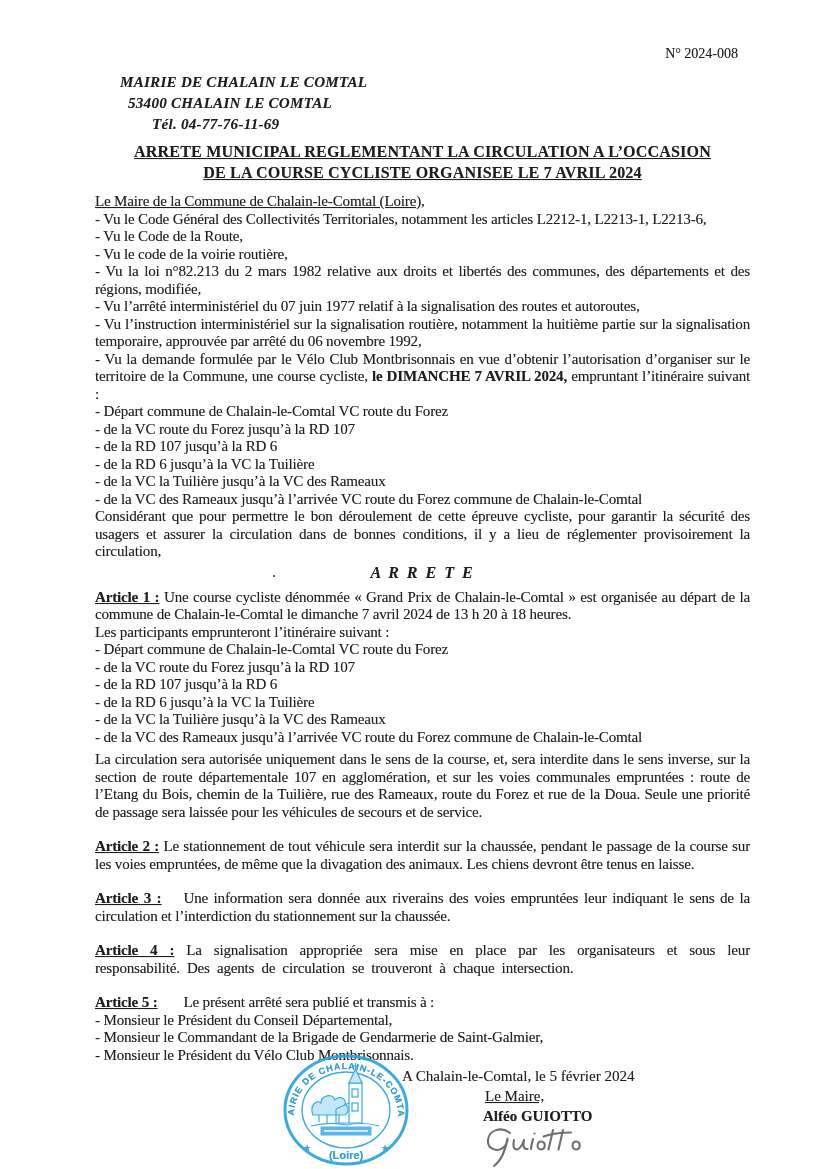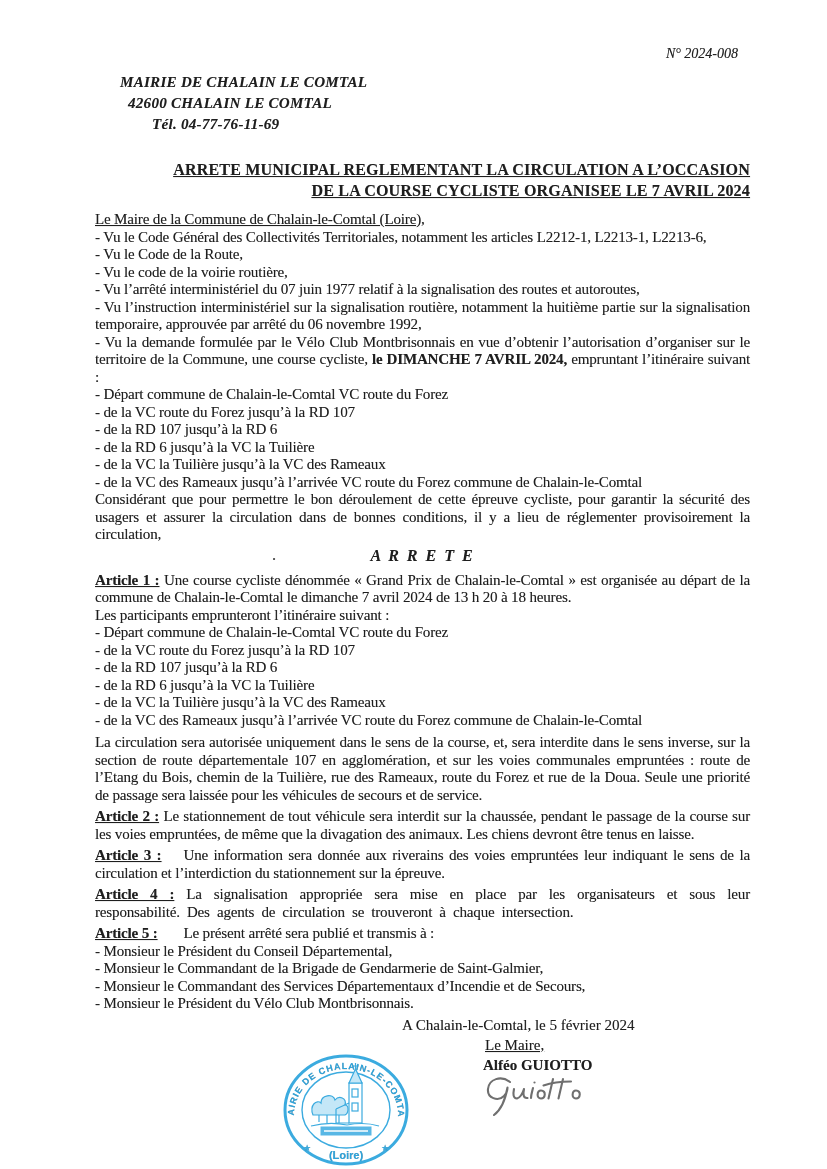--- a/index.html
+++ b/index.html
@@ -11,40 +11,40 @@
     overflow:hidden;
     box-sizing:border-box;
     padding:0 77px 0 95px;
     font-family:"Liberation Serif","DejaVu Serif",serif;
     color:#1e1e1e;
     text-shadow:0.2px 0.2px 0.35px rgba(50,50,50,0.45);
   }
   .page * { box-sizing:border-box; }
   p, div { margin:0; }
 
-  .doc-number { margin-top:46px; text-align:right; font-size:14px; padding-right:12px;font-style:italic; }
+  .doc-number { margin-top:46px; text-align:right; font-size:14px; padding-right:12px; }
 
   .sender { margin-top:10px; margin-left:25px; font-size:15px; font-weight:bold; font-style:italic; line-height:21px; letter-spacing:0.3px; }
   .sender .indent-1 { margin-left:8px; }
   .sender .indent-2 { margin-left:32px; }
 
-  .title { margin-top:24px; text-align:right; font-size:16px; font-weight:bold; line-height:21px; letter-spacing:0.2px; }
+  .title { margin-top:6px; text-align:center; font-size:16px; font-weight:bold; line-height:21px; letter-spacing:0.2px; }
   .u { text-decoration:underline; }
 
   .body { font-size:15px; line-height:17.5px; letter-spacing:-0.15px; }
   .body .para { text-align:justify; }
 
   .opening { margin-top:10px; }
 
   .arrete-row { position:relative; margin-top:2px; text-align:center; font-size:16px; line-height:20px; font-weight:bold; font-style:italic; }
   .arrete-word { letter-spacing:2px; }
   .artifact-dot { position:absolute; left:177px; bottom:1px; font-weight:normal; font-style:normal; color:#444; }
 
   .art-label { font-weight:bold; text-decoration:underline; }
-  .mt-art { margin-top:4px; }
+  .mt-art { margin-top:17px; }
   .mt-art1 { margin-top:6px; }
   .mt-circ { margin-top:5px; }
   .wide { word-spacing:3.5px; }
   .tab-sm { display:inline-block; width:22px; }
   .tab-md { display:inline-block; width:26px; }
 
   .sig-block { margin-top:2px; font-size:15px; line-height:20px; }
   .place-date { margin-left:307px; }
   .role { margin-left:390px; }
   .name { margin-left:388px; font-weight:bold; }
@@ -54,36 +54,37 @@
 </style>
 </head>
 <body>
 
 <div class="page">
 
   <div class="doc-number">N° 2024-008</div>
 
   <div class="sender">
     <div>MAIRIE DE CHALAIN LE COMTAL</div>
-    <div class="indent-1">42600 CHALAIN LE COMTAL</div>
+    <div class="indent-1">53400 CHALAIN LE COMTAL</div>
     <div class="indent-2">Tél. 04-77-76-11-69</div>
   </div>
 
   <div class="title">
     <div><span class="u">ARRETE MUNICIPAL REGLEMENTANT LA CIRCULATION A L’OCCASION</span></div>
     <div><span class="u">DE LA COURSE CYCLISTE ORGANISEE LE 7 AVRIL 2024</span></div>
   </div>
 
   <div class="body">
 
     <div class="opening"><span class="u">Le Maire de la Commune de Chalain-le-Comtal (Loire),</span></div>
 
     <p class="para">- Vu le Code Général des Collectivités Territoriales, notamment les articles L2212-1, L2213-1, L2213-6,</p>
     <p class="para">- Vu le Code de la Route,</p>
     <p class="para">- Vu le code de la voirie routière,</p>
+    <p class="para">- Vu la loi n°82.213 du 2 mars 1982 relative aux droits et libertés des communes, des départements et des régions, modifiée,</p>
     <p class="para">- Vu l’arrêté interministériel du 07 juin 1977 relatif à la signalisation des routes et autoroutes,</p>
     <p class="para">- Vu l’instruction interministériel sur la signalisation routière, notamment la huitième partie sur la signalisation temporaire, approuvée par arrêté du 06 novembre 1992,</p>
 
     <p class="para"><span>- Vu la demande formulée par le Vélo Club Montbrisonnais en vue d’obtenir l’autorisation d’organiser sur le territoire de la Commune, une course cycliste, </span><b>le DIMANCHE 7 AVRIL 2024,</b><span> empruntant l’itinéraire suivant :</span></p>
 
     <div>- Départ commune de Chalain-le-Comtal VC route du Forez</div>
     <div>- de la VC route du Forez jusqu’à la RD 107</div>
     <div>- de la RD 107 jusqu’à la RD 6</div>
     <div>- de la RD 6 jusqu’à la VC la Tuilière</div>
     <div>- de la VC la Tuilière jusqu’à la VC des Rameaux</div>
@@ -103,28 +104,27 @@
     <div>- de la VC route du Forez jusqu’à la RD 107</div>
     <div>- de la RD 107 jusqu’à la RD 6</div>
     <div>- de la RD 6 jusqu’à la VC la Tuilière</div>
     <div>- de la VC la Tuilière jusqu’à la VC des Rameaux</div>
     <div>- de la VC des Rameaux jusqu’à l’arrivée VC route du Forez commune de Chalain-le-Comtal</div>
 
     <p class="para mt-circ">La circulation sera autorisée uniquement dans le sens de la course, et, sera interdite dans le sens inverse, sur la section de route départementale 107 en agglomération, et sur les voies communales empruntées : route de l’Etang du Bois, chemin de la Tuilière, rue des Rameaux, route du Forez et rue de la Doua. Seule une priorité de passage sera laissée pour les véhicules de secours et de service.</p>
 
     <p class="para mt-art"><span class="art-label">Article 2 :</span> <span>Le stationnement de tout véhicule sera interdit sur la chaussée, pendant le passage de la course sur les voies empruntées, de même que la divagation des animaux. Les chiens devront être tenus en laisse.</span></p>
 
-    <p class="para mt-art"><span class="art-label">Article 3 :</span><span class="tab-sm"></span><span>Une information sera donnée aux riverains des voies empruntées leur indiquant le sens de la circulation et l’interdiction du stationnement sur la épreuve.</span></p>
+    <p class="para mt-art"><span class="art-label">Article 3 :</span><span class="tab-sm"></span><span>Une information sera donnée aux riverains des voies empruntées leur indiquant le sens de la circulation et l’interdiction du stationnement sur la chaussée.</span></p>
 
     <p class="para mt-art wide"><span class="art-label">Article 4 :</span> <span>La signalisation appropriée sera mise en place par les organisateurs et sous leur responsabilité. Des agents de circulation se trouveront à chaque intersection.</span></p>
 
     <p class="mt-art"><span class="art-label">Article 5 :</span><span class="tab-md"></span><span>Le présent arrêté sera publié et transmis à :</span></p>
     <div>- Monsieur le Président du Conseil Départemental,</div>
     <div>- Monsieur le Commandant de la Brigade de Gendarmerie de Saint-Galmier,</div>
-    <div>- Monsieur le Commandant des Services Départementaux d’Incendie et de Secours,</div>
     <div>- Monsieur le Président du Vélo Club Montbrisonnais.</div>
   </div>
 
   <div class="sig-block">
     <div class="place-date">A Chalain-le-Comtal, le 5 février 2024</div>
     <div class="role"><span class="u">Le Maire,</span></div>
     <div class="name">Alféo GUIOTTO</div>
     <svg class="sig-svg" width="115" height="44" viewBox="0 0 115 44">
       <g fill="none" stroke="#6f6f6f" stroke-width="2.1" stroke-linecap="round" stroke-linejoin="round">
         <path d="M30 9 C21 2 9 6 8 16 C7 25 18 29 24 23 C26.5 20.5 27.5 17 27.5 14.5 C25.5 26 22 36 14 42"></path>

